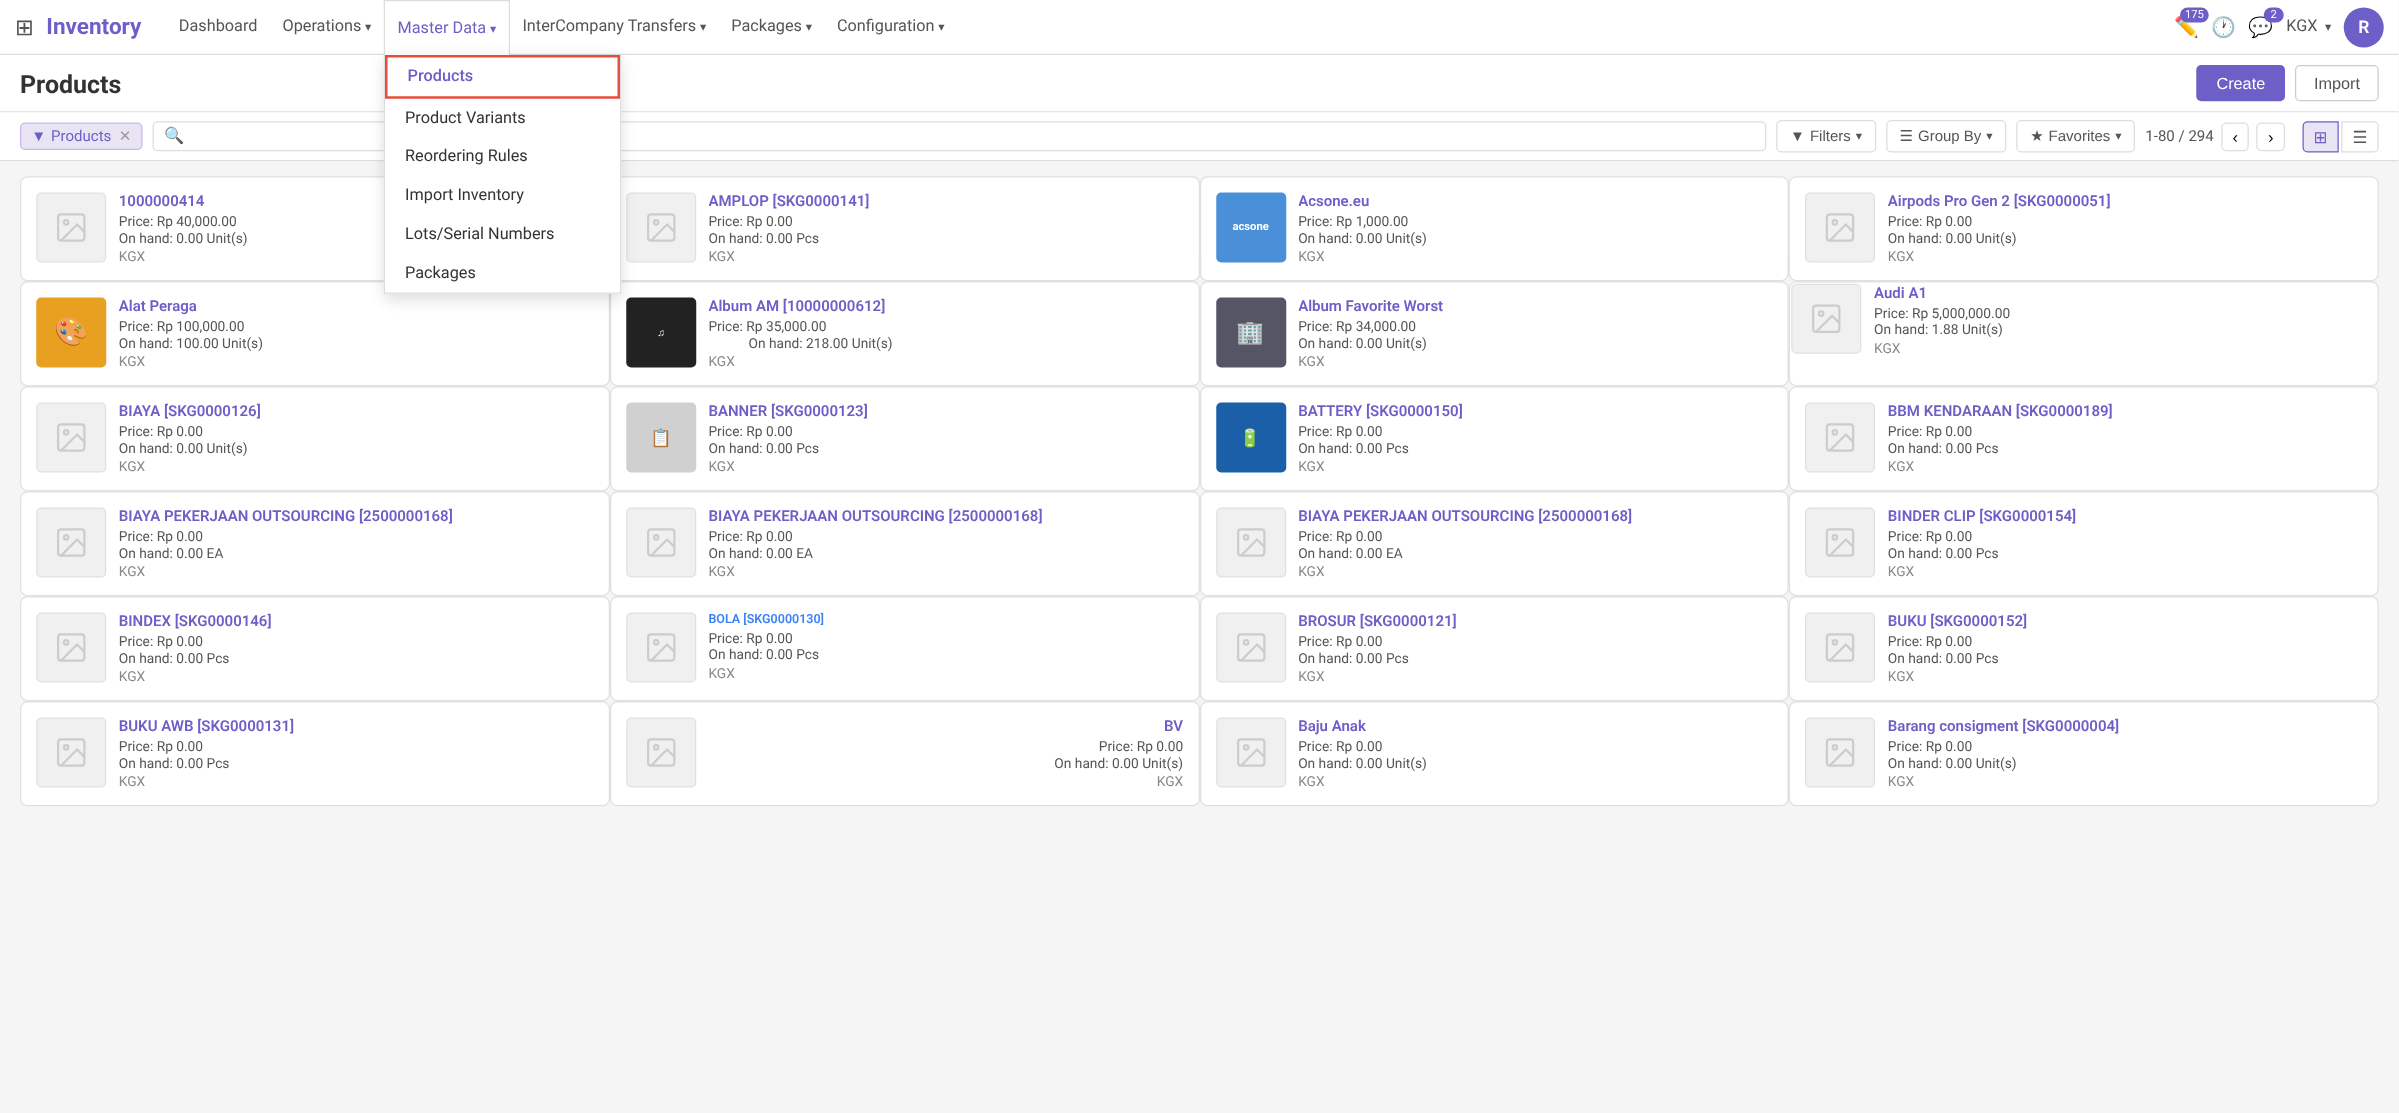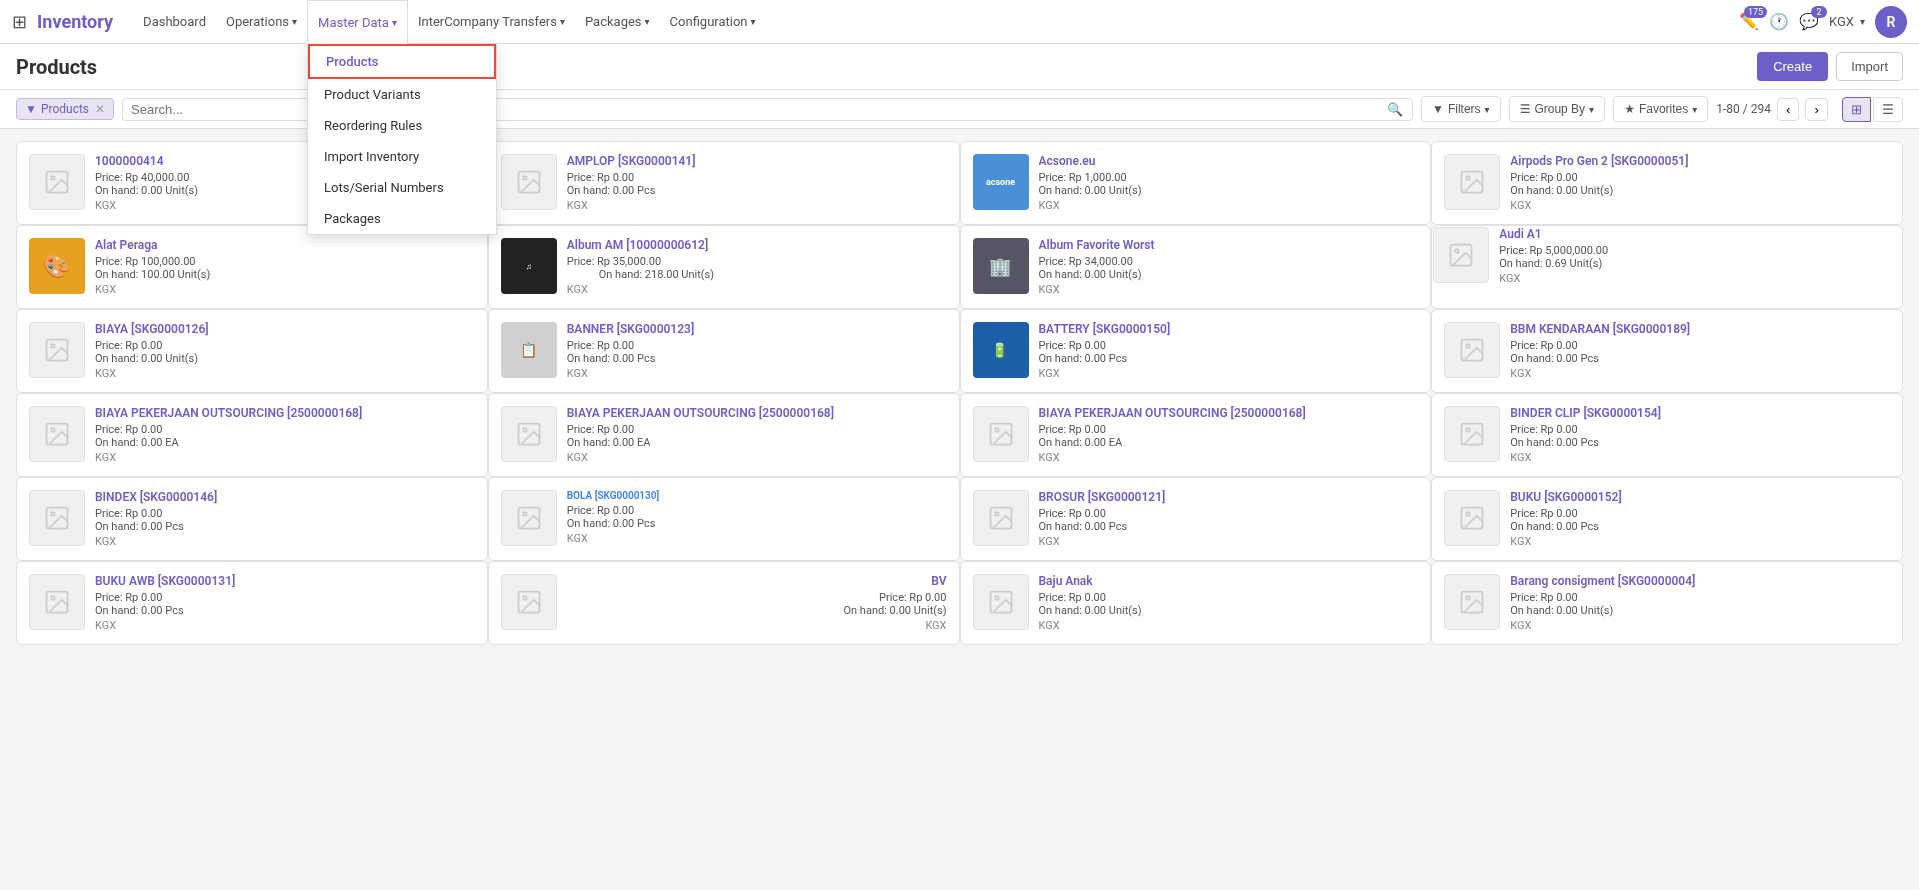--- a/index.html
+++ b/index.html
@@ -90,21 +90,20 @@
   </div>
 </div>
 
 <div style="background:#fff;border-bottom:1px solid #ddd;padding:6px 16px;display:flex;align-items:center;gap:8px;">
   <div style="display:flex;align-items:center;background:#e8e4f3;border:1px solid #c5b8e8;border-radius:4px;padding:3px 8px;font-size:12px;color:#6c5fc7;">
     <span style="margin-right:4px;">▼</span>
     <span>Products</span>
     <span style="margin-left:6px;cursor:pointer;color:#999;">✕</span>
   </div>
   <div style="display:flex;align-items:center;flex:1;border:1px solid #ddd;border-radius:4px;padding:3px 8px;background:#fff;">
-    <input style="border: none; outline: none; flex: 1 1 0%; font-size: 13px; background: transparent;" placeholder="Search...">
     <span style="cursor:pointer;color:#555;">🔍</span>
   </div>
 
   <button style="display:flex;align-items:center;gap:4px;border:1px solid #ddd;background:#fff;padding:5px 10px;border-radius:4px;cursor:pointer;font-size:12px;color:#555;">
     <span>▼</span>
     <span>Filters</span>
     <span style="font-size:10px;">▾</span>
   </button>
 
   <button style="display:flex;align-items:center;gap:4px;border:1px solid #ddd;background:#fff;padding:5px 10px;border-radius:4px;cursor:pointer;font-size:12px;color:#555;">
@@ -226,21 +225,21 @@
     <div style="width:56px;height:56px;border-radius:4px;background:#f0f0f0;display:flex;align-items:center;justify-content:center;flex-shrink:0;color:#ccc;border:1px solid #e0e0e0;">
           <svg width="28" height="28" viewBox="0 0 24 24" fill="none" stroke="#ccc" stroke-width="1.5">
             <rect x="3" y="3" width="18" height="18" rx="2"></rect>
             <circle cx="8.5" cy="8.5" r="1.5"></circle>
             <path d="M21 15l-5-5L5 21"></path>
           </svg>
         </div>
     <div style="flex:1;min-width:0;">
       <div style="font-size:12px;font-weight:600;color:#6c5fc7;margin-bottom:3px;overflow:hidden;text-overflow:ellipsis;white-space:nowrap;">Audi A1</div>
       <div style="font-size:11px;color:#555;">Price: Rp 5,000,000.00</div>
-      <div style="font-size:11px;color:#555;">On hand: 0.69 Unit(s)</div>
+      <div style="font-size:11px;color:#555;">On hand: 1.88 Unit(s)</div>
       <div style="font-size:11px;color:#888;margin-top:2px;">KGX</div>
     </div>
   </div>
       <div style="background: rgb(255, 255, 255); border: 1px solid rgb(224, 224, 224); border-radius: 6px; padding: 12px; display: flex; align-items: flex-start; gap: 10px; cursor: pointer;">
     <div style="width:56px;height:56px;border-radius:4px;background:#f0f0f0;display:flex;align-items:center;justify-content:center;flex-shrink:0;color:#ccc;border:1px solid #e0e0e0;">
           <svg width="28" height="28" viewBox="0 0 24 24" fill="none" stroke="#ccc" stroke-width="1.5">
             <rect x="3" y="3" width="18" height="18" rx="2"></rect>
             <circle cx="8.5" cy="8.5" r="1.5"></circle>
             <path d="M21 15l-5-5L5 21"></path>
           </svg>

